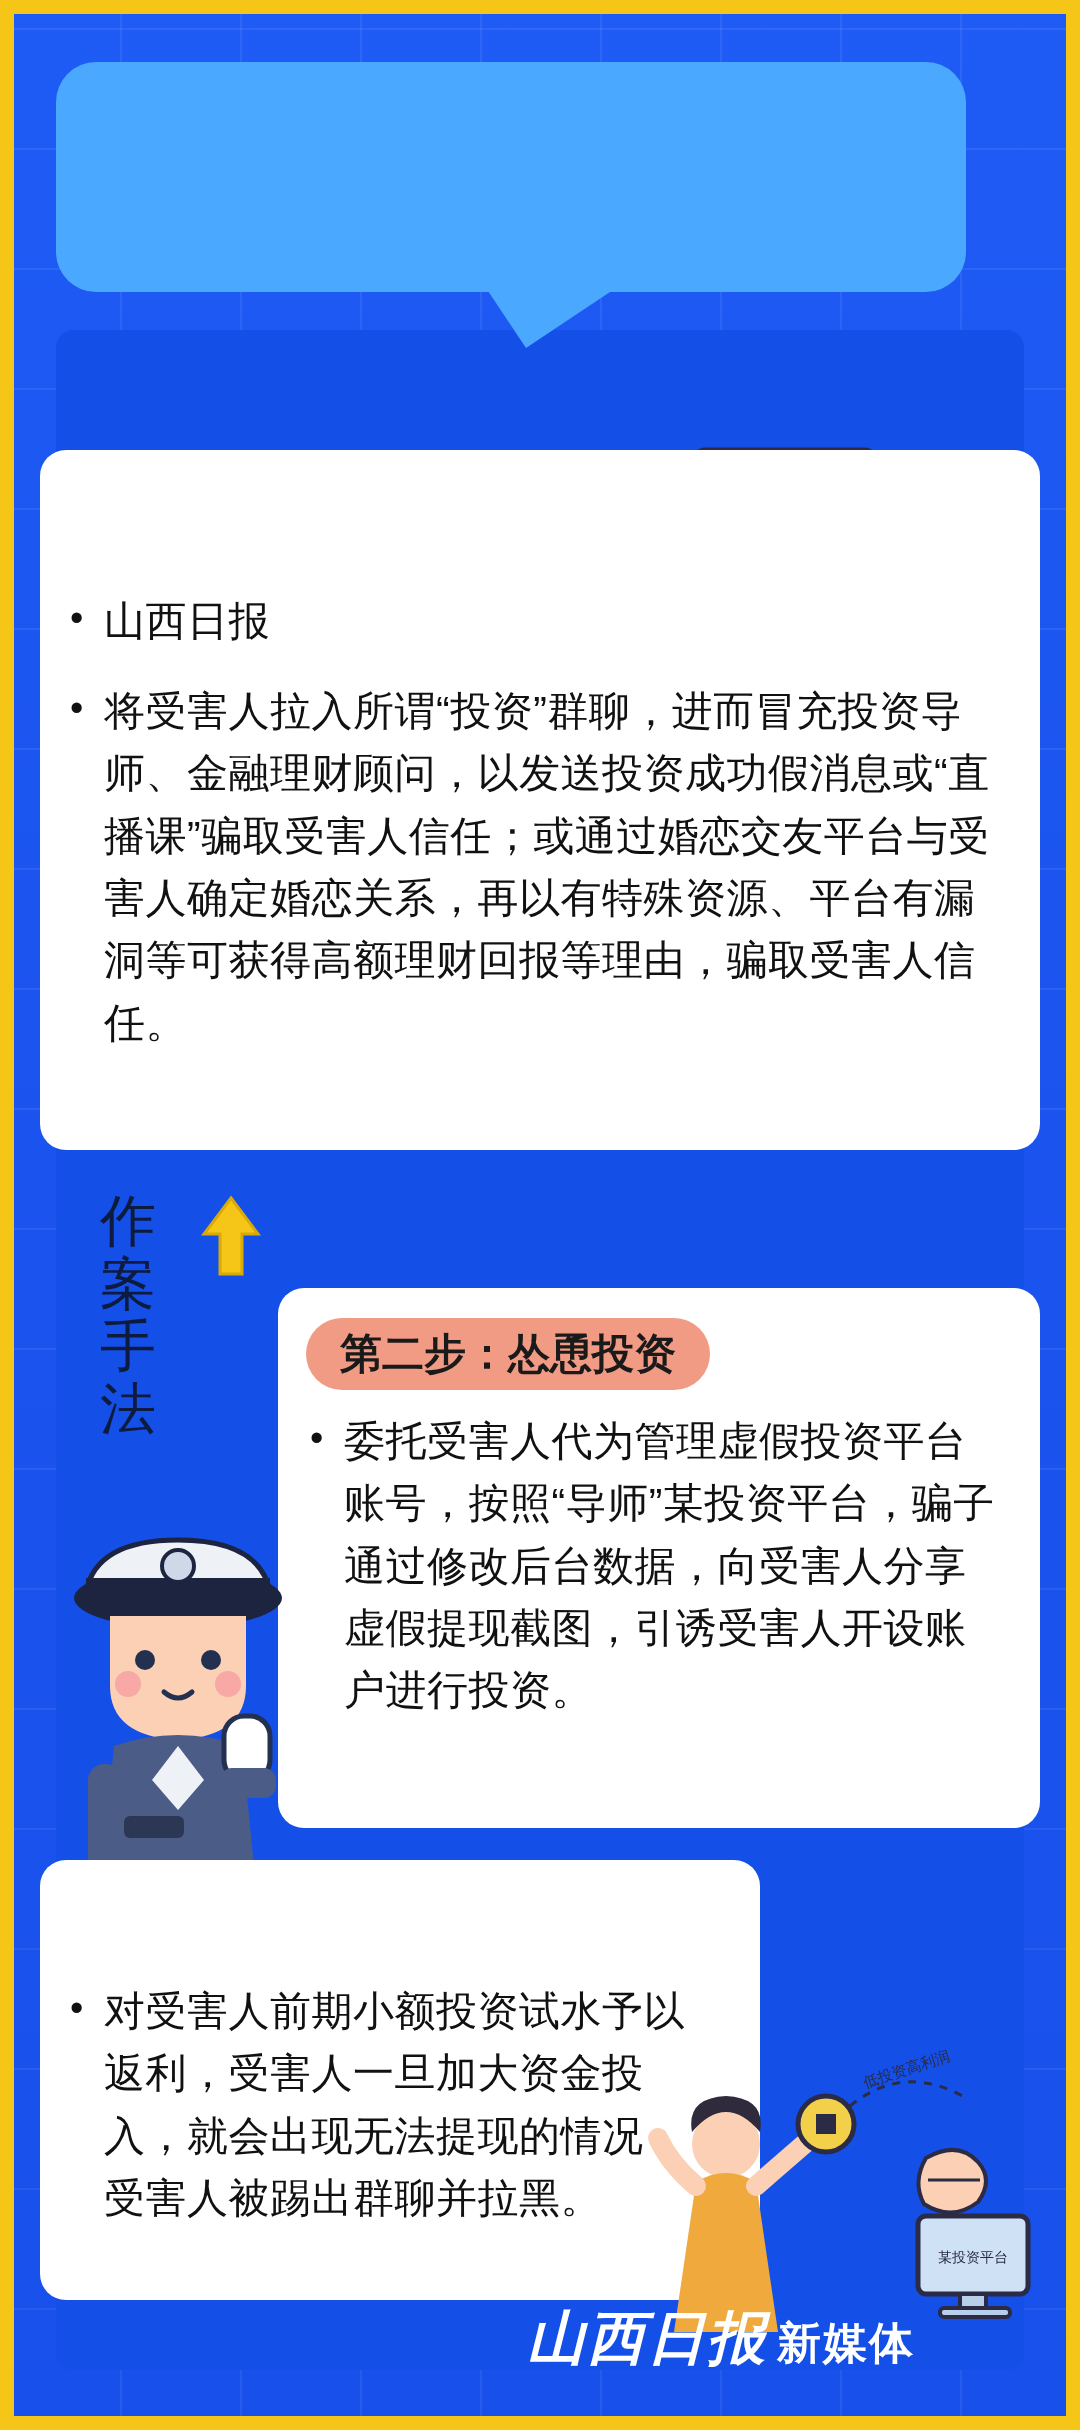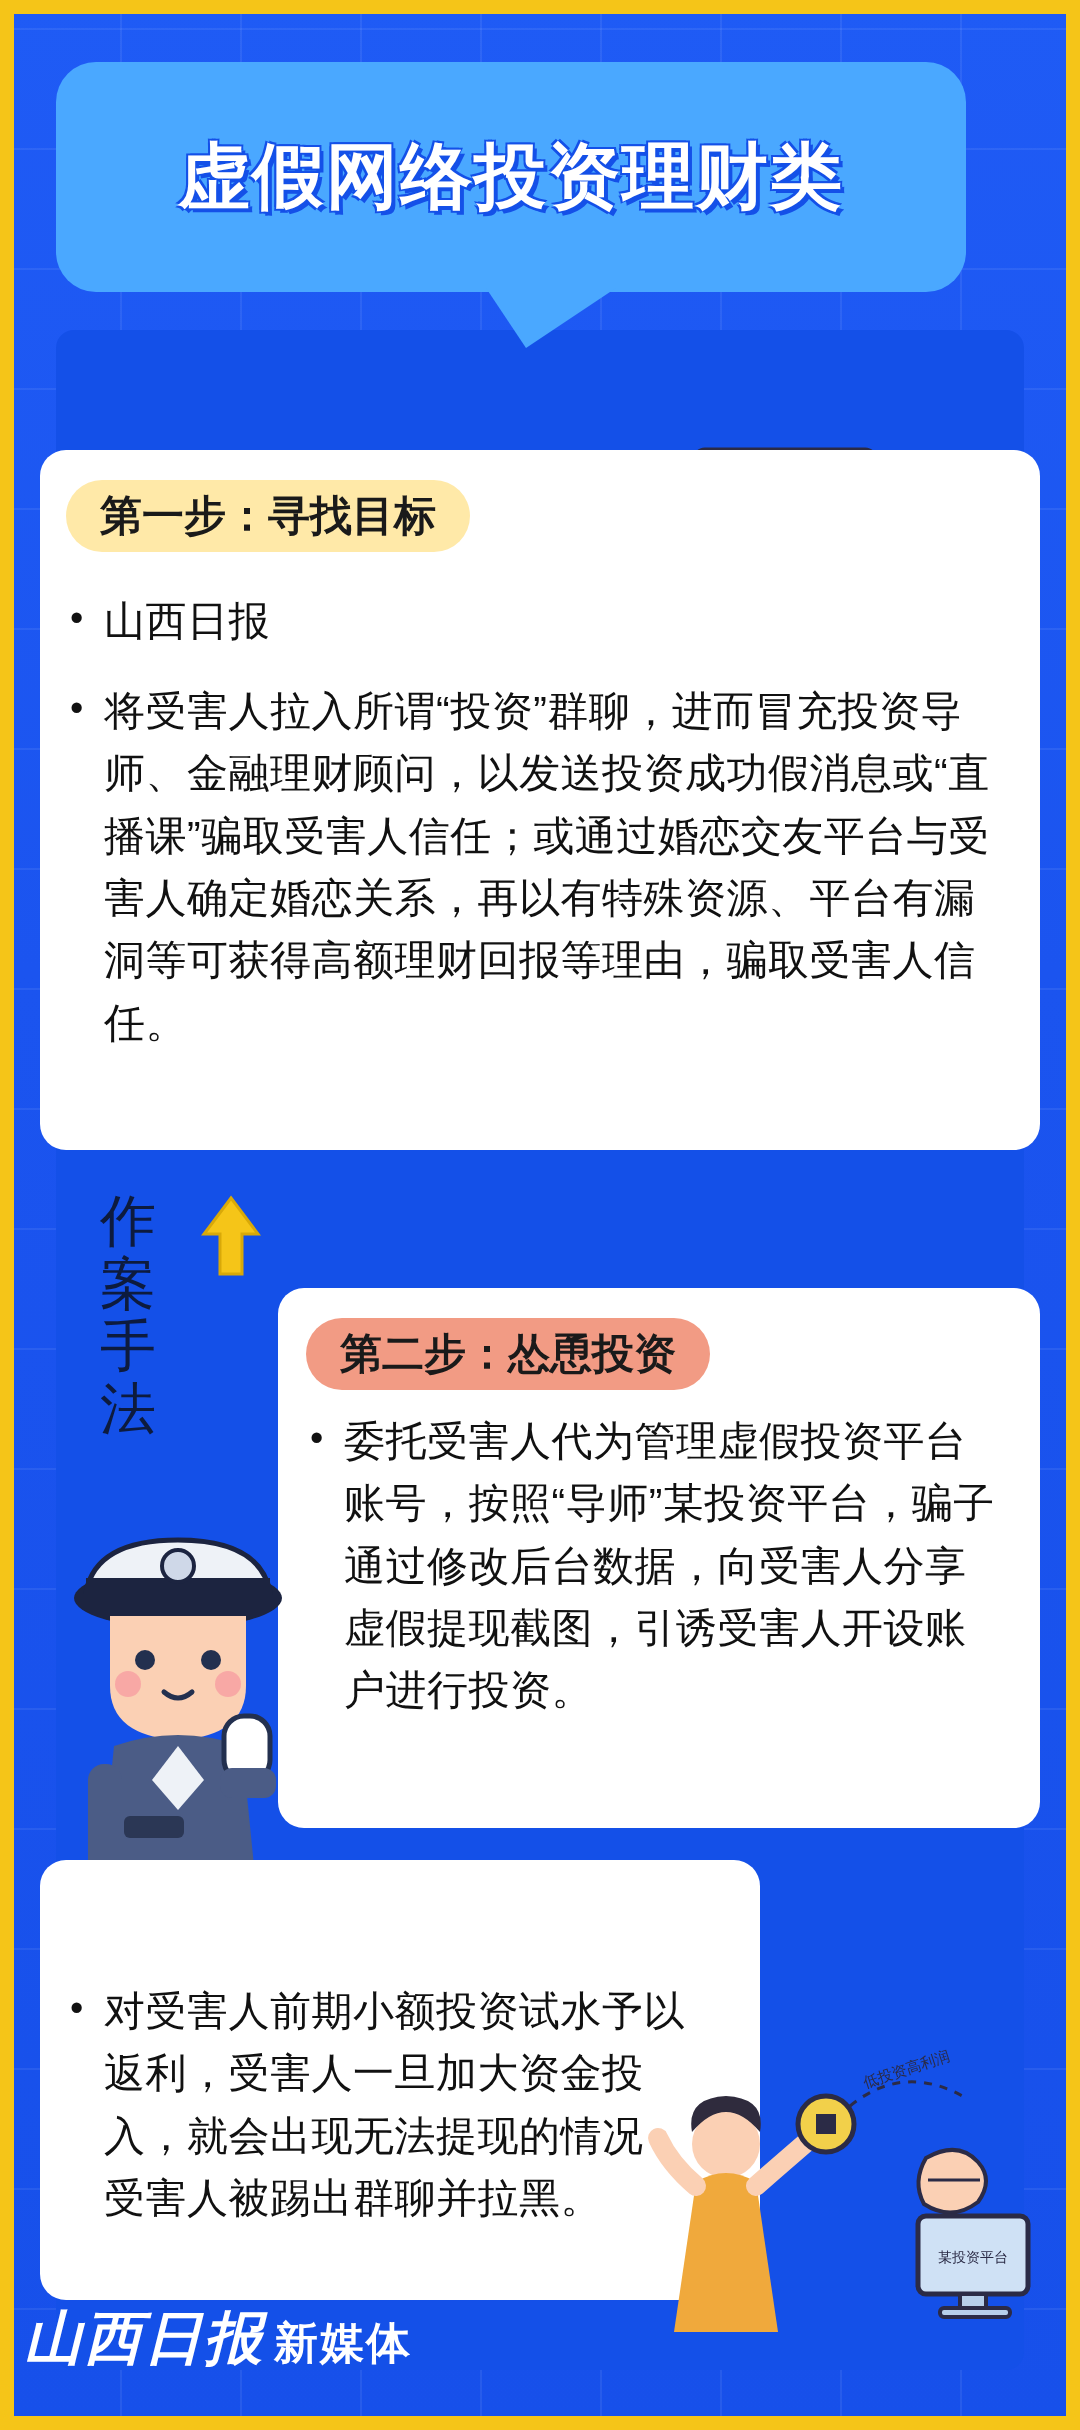--- a/index.html
+++ b/index.html
@@ -154,26 +154,25 @@
     width: 70px;
     height: 90px;
   }
 
   
   .footer {
     position: absolute;
     left: 0;
     bottom: 52px;
     width: 915px;
-    text-align: left;
+    text-align: right;
     color: #ffffff;
     font-size: 50px;
     font-weight: bold;
     letter-spacing: 2px;
-    margin-left: 24px;
   }
   .footer .brand {
     font-size: 58px;
     font-style: italic;
     margin-right: 10px;
   }
   .footer .sub { font-size: 44px; }
 
   
   .ill { position: absolute; }
@@ -188,21 +187,20 @@
 
   <div class="frame-left"></div>
   <div class="frame-right"></div>
   <div class="frame-top"></div>
   <div class="frame-bottom"></div>
 
   <div class="panel"></div>
 
   <div class="title-bubble">
     <div class="title-text">
-      <span>虚假网络投资理财类</span>
     </div>
   </div>
 
   <svg class="ill ill-monitor" viewBox="0 0 420 250">
     <rect x="95" y="20" width="180" height="140" rx="10" fill="#d9d3ef" stroke="#2b2b46" stroke-width="5"></rect>
     <rect x="110" y="34" width="150" height="112" rx="4" fill="#ffffff"></rect>
     <rect x="165" y="160" width="42" height="22" fill="#c6bfe2" stroke="#2b2b46" stroke-width="5"></rect>
     <rect x="128" y="182" width="120" height="12" rx="6" fill="#b7afd8" stroke="#2b2b46" stroke-width="5"></rect>
 
     <ellipse cx="60" cy="95" rx="30" ry="28" fill="#1b1b2e"></ellipse>
@@ -221,21 +219,20 @@
     <text x="318" y="87" font-size="16" text-anchor="middle" fill="#2b2b46" font-family="Liberation Sans, sans-serif">100</text>
 
     <circle cx="352" cy="66" r="24" fill="#f6c8a6"></circle>
     <path d="M328 54 q24 -26 48 0 q4 -22 -24 -24 q-28 2 -24 24 z" fill="#3a3550"></path>
     <path d="M330 96 q22 -14 44 0 l22 118 h-88 z" fill="#f77fb0"></path>
     <path d="M330 96 q-16 26 -34 14" stroke="#f6c8a6" stroke-width="13" fill="none" stroke-linecap="round"></path>
     <path d="M150 46 q60 -36 120 10 q40 22 80 6" stroke="#3fcfae" stroke-width="6" fill="none"></path>
   </svg>
 
   <div class="card card-1"></div>
-  <div class="step-label step-1">第一步：寻找目标</div>
   <div class="body-text t1a">
     <div class="bullet-line">
       <span class="dot">•</span>
       <span>山西日报</span>
     </div>
   </div>
   <div class="body-text t1b">
     <div class="bullet-line">
       <span class="dot">•</span>
       <span>将受害人拉入所谓“投资”群聊，进而冒充投资导师、金融理财顾问，以发送投资成功假消息或“直播课”骗取受害人信任；或通过婚恋交友平台与受害人确定婚恋关系，再以有特殊资源、平台有漏洞等可获得高额理财回报等理由，骗取受害人信任。</span>

